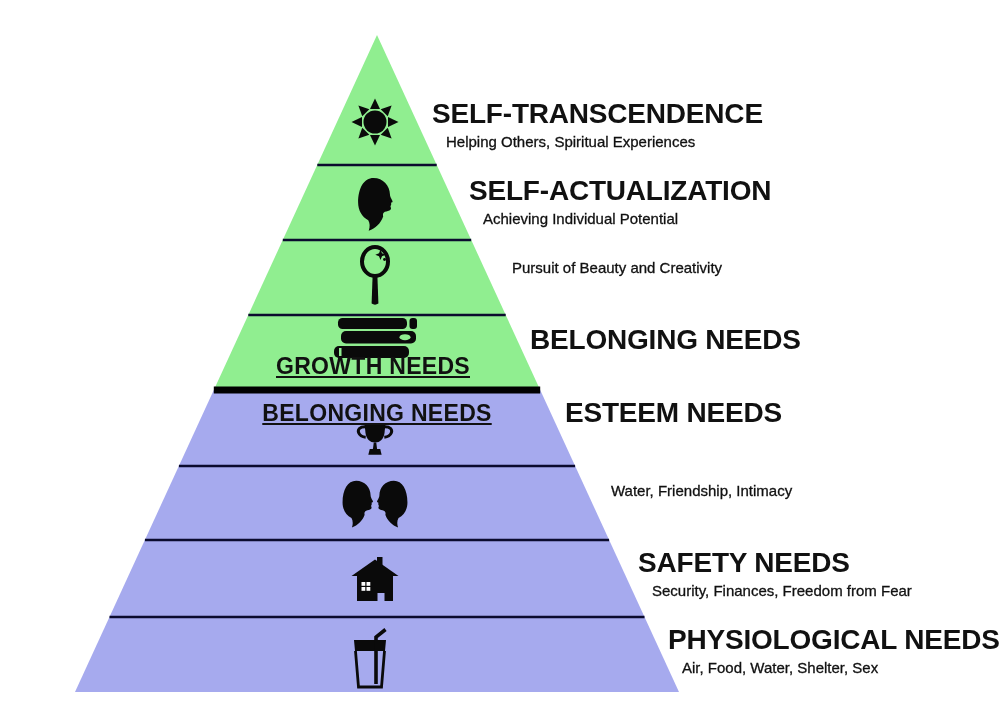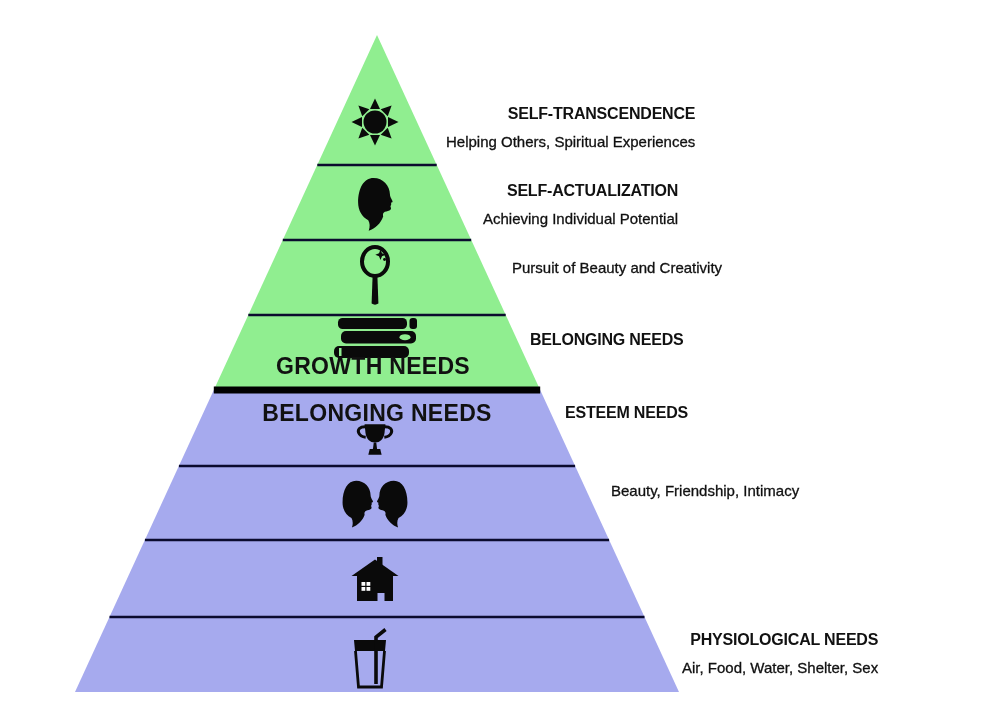--- a/index.html
+++ b/index.html
@@ -6,30 +6,30 @@
   body{
     width:1000px;height:725px;background:#ffffff;
     font-family:"Liberation Sans",sans-serif;color:#111111;
   }
   .stage{position:relative;width:1000px;height:725px;overflow:hidden;background:#ffffff;}
   .pyr{position:absolute;left:0;top:0;}
   .icon{position:absolute;display:block;}
   .icon svg{display:block;width:100%;height:100%;}
   .level-label{position:absolute;}
   .lvl-title{
-    font-size:16px;font-weight:700;letter-spacing:-0.2px;
-    line-height:26px;white-space:nowrap;text-align:right;
+    font-size:28px;font-weight:700;letter-spacing:-0.2px;
+    line-height:26px;white-space:nowrap;
   }
   .lvl-sub{
     font-size:15px;font-weight:400;margin-top:6px;margin-left:14px;
     white-space:nowrap;-webkit-text-stroke:0.3px #111;
   }
   .group-label{
     position:absolute;transform:translateX(-50%);
-    font-size:23px;font-weight:700;letter-spacing:0.3px;white-space:nowrap;
+    font-size:23px;font-weight:700;letter-spacing:0.3px;white-space:nowrap;text-decoration:underline;
   }
 </style>
 </head>
 <body>
 
 <div class="stage">
 
   <svg class="pyr" width="1000" height="725" viewBox="0 0 1000 725">
     <polygon points="377,35 540.2,390 213.8,390" fill="#90ee90"></polygon>
     <polygon points="213.8,390 540.2,390 679,692 75,692" fill="#a6aaee"></polygon>
@@ -144,22 +144,26 @@
 
   <div class="level-label" style="left:530px;top:327px">
     <div class="lvl-title">BELONGING NEEDS</div>
   </div>
 
   <div class="level-label" style="left:565px;top:400px">
     <div class="lvl-title">ESTEEM NEEDS</div>
   </div>
 
   <div class="level-label" style="left:597px;top:476px">
-    <div class="lvl-sub">Beauty, Friendship, Intimacy</div>
+    <div class="lvl-sub">Water, Friendship, Intimacy</div>
   </div>
 
+  <div class="level-label" style="left:638px;top:550px">
+    <div class="lvl-title">SAFETY NEEDS</div>
+    <div class="lvl-sub">Security, Finances, Freedom from Fear</div>
+  </div>
 
   <div class="level-label" style="left:668px;top:627px">
     <div class="lvl-title">PHYSIOLOGICAL NEEDS</div>
     <div class="lvl-sub">Air, Food, Water, Shelter, Sex</div>
   </div>
 
 </div>
 
 </body></html>

